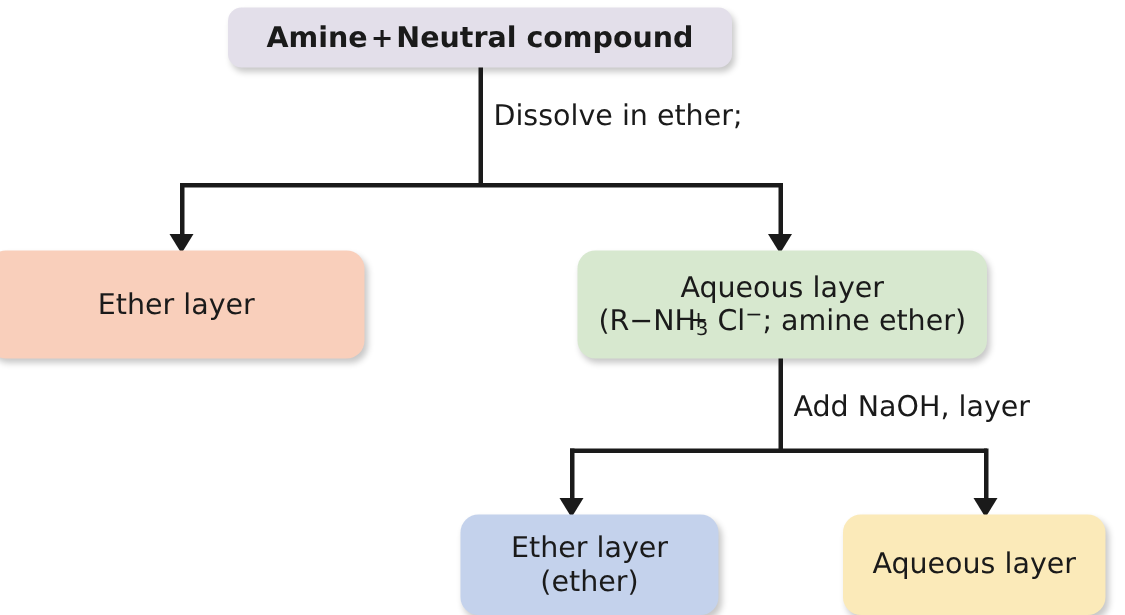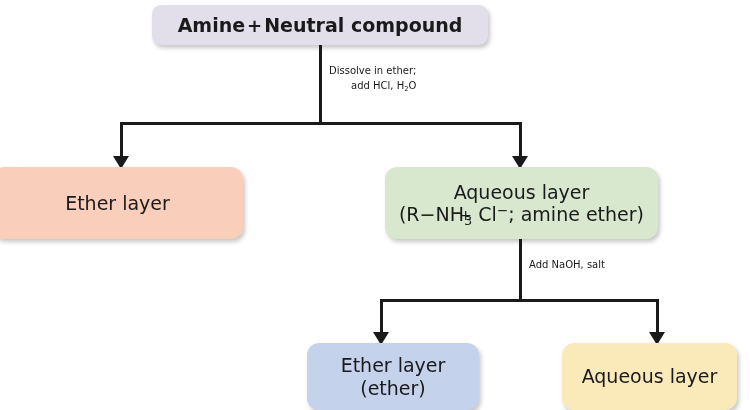--- a/index.html
+++ b/index.html
@@ -72,25 +72,25 @@
     position: absolute;
     width: 0; height: 0;
     border-left: 8px solid transparent;
     border-right: 8px solid transparent;
     border-top: 13px solid #1a1a1a;
   }
 
   
   .caption {
     position: absolute;
-    font-size: 10px;
+    font-size: 19px;
     color: #1a1a1a;
     line-height: 1.45;
     white-space: nowrap;
-    text-align: right;
+    text-align: center;
   }
 
   
   sub {
     font-size: 0.68em;
     vertical-align: -0.28em;
     line-height: 0;
   }
   .sup-charge {
     font-size: 0.72em;
@@ -127,41 +127,40 @@
   <div class="hline" style="left:120px; top:122px; width:401px;"></div>
 
   <div class="vline" style="left:120px; top:122px; height:39px;"></div>
   <div class="arrowhead" style="left:113px; top:156px;"></div>
 
   <div class="vline" style="left:519px; top:122px; height:39px;"></div>
   <div class="arrowhead" style="left:512px; top:156px;"></div>
 
   <div class="caption" style="left:329px; top:64px;">
     <div>Dissolve in ether;</div>
-    <div><span>add HCl, H</span><sub>2</sub><span>O</span></div>
   </div>
 
   <div class="node" id="node-ether-neutral">
     <span class="line">Ether layer</span>
   </div>
 
   <div class="node" id="node-aqueous-salt">
     <span class="line">Aqueous layer</span>
     <span class="line"><span>(R</span><span>−</span><span>NH</span><span class="plus-over"><span>+</span></span><sub>3</sub>&nbsp;<span>Cl</span><span class="sup-charge">−</span><span>; amine ether)</span></span>
   </div>
 
   <div class="vline" style="left:519px; top:239px; height:62px;"></div>
   <div class="hline" style="left:380px; top:299px; width:278px;"></div>
   <div class="vline" style="left:380px; top:299px; height:38px;"></div>
   <div class="arrowhead" style="left:373px; top:332px;"></div>
   <div class="vline" style="left:656px; top:299px; height:38px;"></div>
   <div class="arrowhead" style="left:649px; top:332px;"></div>
 
   <div class="caption" style="left:529px; top:258px;">
-    <div>Add NaOH, salt</div>
+    <div>Add NaOH, layer</div>
   </div>
 
   <div class="node" id="node-ether-amine">
     <span class="line">Ether layer</span>
     <span class="line">(ether)</span>
   </div>
 
   <div class="node" id="node-aqueous-nacl">
     <span class="line">Aqueous layer</span>
   </div>

